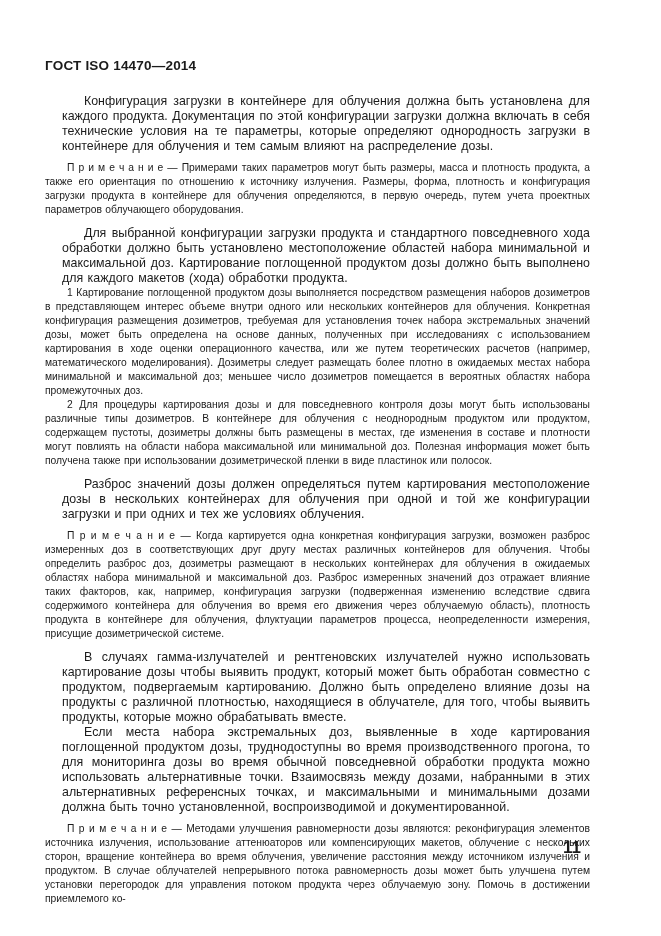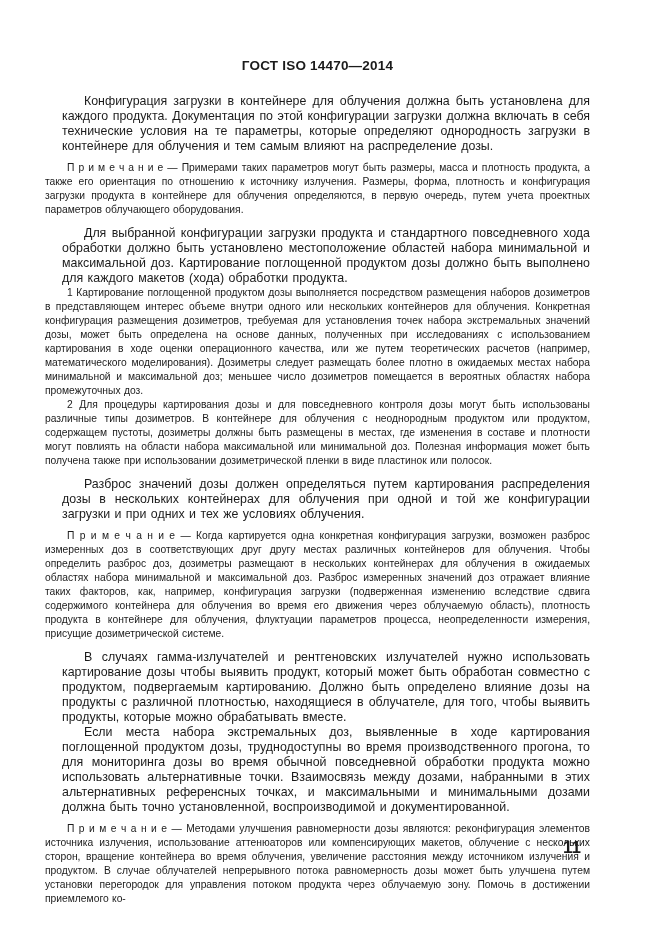--- a/index.html
+++ b/index.html
@@ -16,21 +16,21 @@
     font-family: "Liberation Sans", sans-serif;
     overflow: hidden;
   }
   .content {
     position: absolute;
     left: 45px;
     top: 58px;
     width: 545px;
   }
   .running-header {
-    text-align: center;
+    text-align: left;
     font-weight: bold;
     font-size: 13.5px;
     letter-spacing: 0.2px;
     margin: 0 0 21px 0;
   }
   p {
     margin: 0;
     text-align: justify;
   }
   p.body {
@@ -61,21 +61,21 @@
 
 <div class="page">
   <div class="content">
     <div class="running-header">ГОСТ ISO 14470—2014</div>
 
     <p class="body">Конфигурация загрузки в контейнере для облучения должна быть установлена для каждого продукта. Документация по этой конфигурации загрузки должна включать в себя технические условия на те параметры, которые определяют однородность загрузки в контейнере для облучения и тем самым влияют на распределение дозы.</p>
     <p class="note mt-n">П р и м е ч а н и е — Примерами таких параметров могут быть размеры, масса и плотность продукта, а также его ориентация по отношению к источнику излучения. Размеры, форма, плотность и конфигурация загрузки продукта в контейнере для облучения определяются, в первую очередь, путем учета проектных параметров облучающего оборудования.</p>
     <p class="body mt-b">Для выбранной конфигурации загрузки продукта и стандартного повседневного хода обработки должно быть установлено местоположение областей набора минимальной и максимальной доз. Картирование поглощенной продуктом дозы должно быть выполнено для каждого макетов (хода) обработки продукта.</p>
     <p class="note">1 Картирование поглощенной продуктом дозы выполняется посредством размещения наборов дозиметров в представляющем интерес объеме внутри одного или нескольких контейнеров для облучения. Конкретная конфигурация размещения дозиметров, требуемая для установления точек набора экстремальных значений дозы, может быть определена на основе данных, полученных при исследованиях с использованием картирования в ходе оценки операционного качества, или же путем теоретических расчетов (например, математического моделирования). Дозиметры следует размещать более плотно в ожидаемых местах набора минимальной и максимальной доз; меньшее число дозиметров помещается в вероятных областях набора промежуточных доз.</p>
     <p class="note">2 Для процедуры картирования дозы и для повседневного контроля дозы могут быть использованы различные типы дозиметров. В контейнере для облучения с неоднородным продуктом или продуктом, содержащем пустоты, дозиметры должны быть размещены в местах, где изменения в составе и плотности могут повлиять на области набора максимальной или минимальной доз. Полезная информация может быть получена также при использовании дозиметрической пленки в виде пластинок или полосок.</p>
-    <p class="body mt-b">Разброс значений дозы должен определяться путем картирования распределения дозы в нескольких контейнерах для облучения при одной и той же конфигурации загрузки и при одних и тех же условиях облучения.</p>
+    <p class="body mt-b">Разброс значений дозы должен определяться путем картирования местоположение дозы в нескольких контейнерах для облучения при одной и той же конфигурации загрузки и при одних и тех же условиях облучения.</p>
     <p class="note mt-n">П р и м е ч а н и е — Когда картируется одна конкретная конфигурация загрузки, возможен разброс измеренных доз в соответствующих друг другу местах различных контейнеров для облучения. Чтобы определить разброс доз, дозиметры размещают в нескольких контейнерах для облучения в ожидаемых областях набора минимальной и максимальной доз. Разброс измеренных значений доз отражает влияние таких факторов, как, например, конфигурация загрузки (подверженная изменению вследствие сдвига содержимого контейнера для облучения во время его движения через облучаемую область), плотность продукта в контейнере для облучения, флуктуации параметров процесса, неопределенности измерения, присущие дозиметрической системе.</p>
     <p class="body mt-b">В случаях гамма-излучателей и рентгеновских излучателей нужно использовать картирование дозы чтобы выявить продукт, который может быть обработан совместно с продуктом, подвергаемым картированию. Должно быть определено влияние дозы на продукты с различной плотностью, находящиеся в облучателе, для того, чтобы выявить продукты, которые можно обрабатывать вместе.</p>
     <p class="body">Если места набора экстремальных доз, выявленные в ходе картирования поглощенной продуктом дозы, труднодоступны во время производственного прогона, то для мониторинга дозы во время обычной повседневной обработки продукта можно использовать альтернативные точки. Взаимосвязь между дозами, набранными в этих альтернативных референсных точках, и максимальными и минимальными дозами должна быть точно установленной, воспроизводимой и документированной.</p>
     <p class="note mt-n">П р и м е ч а н и е — Методами улучшения равномерности дозы являются: реконфигурация элементов источника излучения, использование аттенюаторов или компенсирующих макетов, облучение с нескольких сторон, вращение контейнера во время облучения, увеличение расстояния между источником излучения и продуктом. В случае облучателей непрерывного потока равномерность дозы может быть улучшена путем установки перегородок для управления потоком продукта через облучаемую зону. Помочь в достижении приемлемого ко-</p>
   </div>
 
   <div class="page-number">11</div>
 </div>
 
 </body></html>

